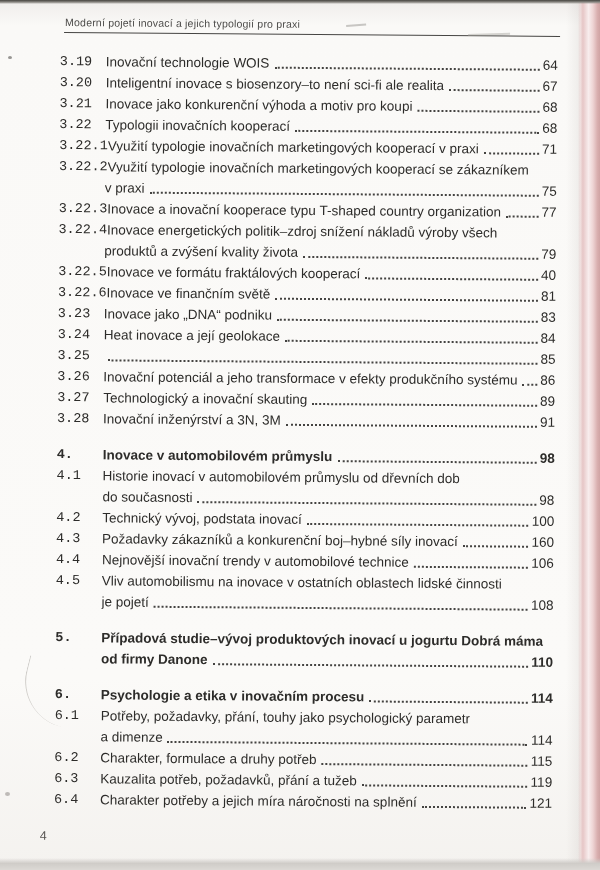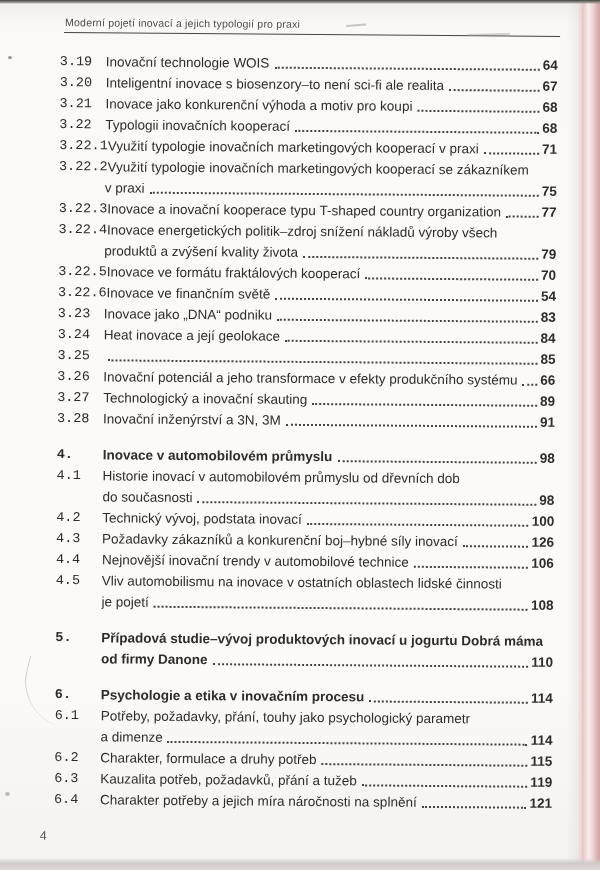--- a/index.html
+++ b/index.html
@@ -55,21 +55,21 @@
   .toc-entry.gap { margin-top: 15px; }
   .toc-entry.bold { font-weight: 700; }
   .toc-line { display: flex; }
   .num { flex: 0 0 46px; white-space: nowrap; font-family: Liberation Mono, monospace; }
   .title { flex: 0 1 auto; white-space: nowrap; overflow: hidden; }
   .leader {
     flex: 1 1 6px; min-width: 6px;
     margin: 0 3px 5px 5px;
     border-bottom: 2px dotted #444341;
   }
-  .pg { flex: none; white-space: nowrap; font-weight: bold; }
+  .pg { flex: none; white-space: nowrap; }
   .page-num {
     position: absolute; left: 46px; top: 829px;
     font-size: 12.5px; color: #565350;
   }
   
   .speck { position: absolute; border-radius: 50%; }
   .speck-1 { left: 8px; top: 56px; width: 4px; height: 3px; background: rgba(70,68,64,0.55); }
   .speck-2 { left: 5px; top: 792px; width: 5px; height: 4px; background: rgba(120,116,110,0.45); }
   .scratch {
     position: absolute; left: 22px; top: 660px; width: 46px; height: 62px;
@@ -164,29 +164,29 @@
             <span class="title">produktů a zvýšení kvality života</span>
             <span class="leader"></span>
             <span class="pg">79</span>
           </div>
         </div>
         <div class="toc-entry">
           <div class="toc-line">
             <span class="num">3.22.5</span>
             <span class="title">Inovace ve formátu fraktálových kooperací</span>
             <span class="leader"></span>
-            <span class="pg">70</span>
+            <span class="pg">40</span>
           </div>
         </div>
         <div class="toc-entry">
           <div class="toc-line">
             <span class="num">3.22.6</span>
             <span class="title">Inovace ve finančním světě</span>
             <span class="leader"></span>
-            <span class="pg">54</span>
+            <span class="pg">81</span>
           </div>
         </div>
         <div class="toc-entry">
           <div class="toc-line">
             <span class="num">3.23</span>
             <span class="title">Inovace jako „DNA“ podniku</span>
             <span class="leader"></span>
             <span class="pg">83</span>
           </div>
         </div>
@@ -203,21 +203,21 @@
             <span class="num">3.25</span>
             <span class="leader"></span>
             <span class="pg">85</span>
           </div>
         </div>
         <div class="toc-entry">
           <div class="toc-line">
             <span class="num">3.26</span>
             <span class="title">Inovační potenciál a jeho transformace v efekty produkčního systému</span>
             <span class="leader"></span>
-            <span class="pg">66</span>
+            <span class="pg">86</span>
           </div>
         </div>
         <div class="toc-entry">
           <div class="toc-line">
             <span class="num">3.27</span>
             <span class="title">Technologický a inovační skauting</span>
             <span class="leader"></span>
             <span class="pg">89</span>
           </div>
         </div>
@@ -255,21 +255,21 @@
             <span class="title">Technický vývoj, podstata inovací</span>
             <span class="leader"></span>
             <span class="pg">100</span>
           </div>
         </div>
         <div class="toc-entry">
           <div class="toc-line">
             <span class="num">4.3</span>
             <span class="title">Požadavky zákazníků a konkurenční boj–hybné síly inovací</span>
             <span class="leader"></span>
-            <span class="pg">126</span>
+            <span class="pg">160</span>
           </div>
         </div>
         <div class="toc-entry">
           <div class="toc-line">
             <span class="num">4.4</span>
             <span class="title">Nejnovější inovační trendy v automobilové technice</span>
             <span class="leader"></span>
             <span class="pg">106</span>
           </div>
         </div>

